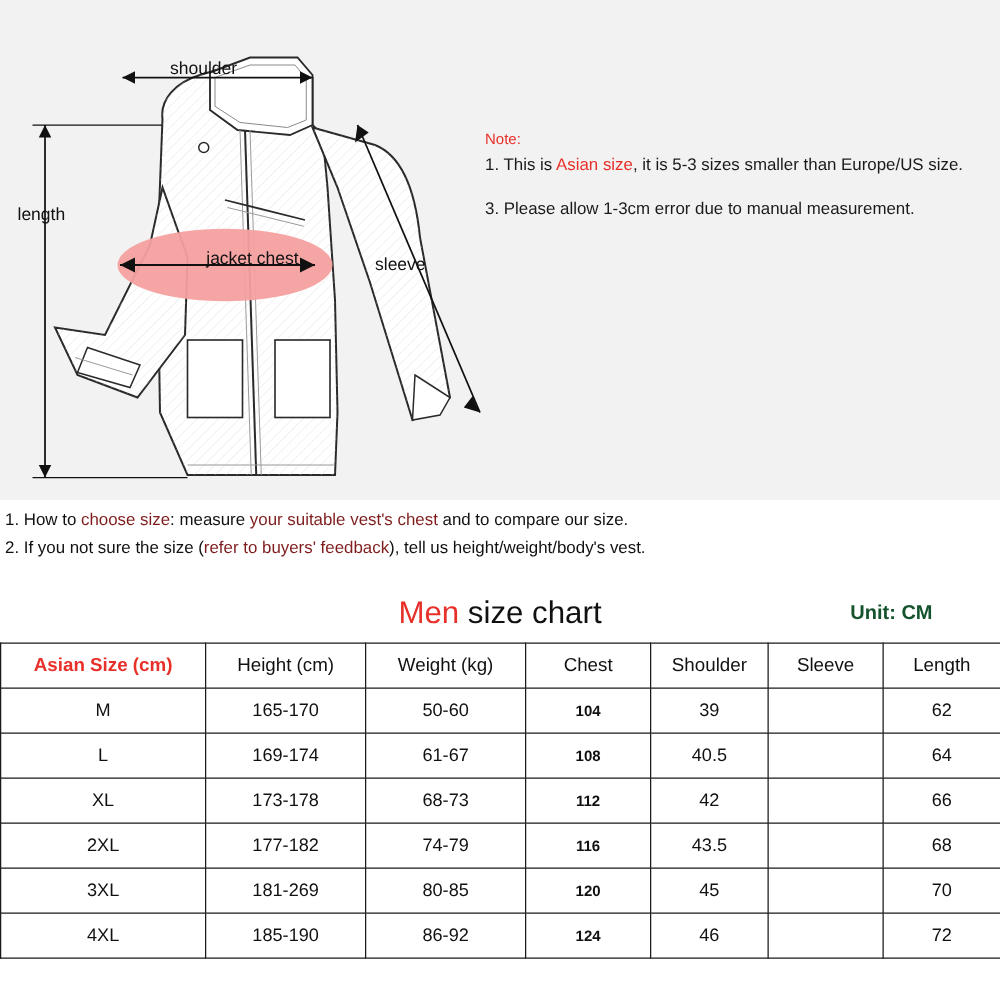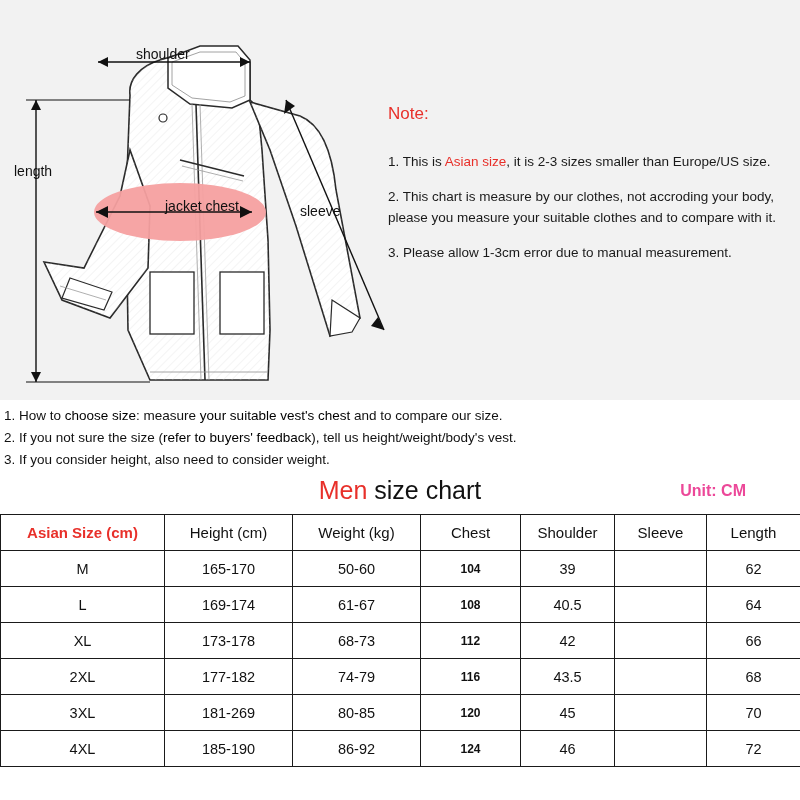--- a/index.html
+++ b/index.html
@@ -36,22 +36,22 @@
   }
 
   .note-block {
     position: absolute;
     left: 388px;
     top: 104px;
     width: 400px;
   }
   .note-title {
     color: #e8302a;
-    font-size: 17px;
-    margin-bottom: 28px;
+    font-size: 12px;
+    margin-bottom: 4px;
   }
   .note-line {
     font-size: 13.5px;
     color: #1a1a1a;
     line-height: 1.55;
     margin-bottom: 14px;
   }
   .note-line .red {
     color: #e8302a;
   }
@@ -74,21 +74,21 @@
   }
 
   
   .midnotes {
     position: relative;
     padding: 6px 4px 2px 4px;
     font-size: 13.5px;
     line-height: 1.55;
   }
   .midnotes div { margin-bottom: 1px; }
-  .midnotes .red { color: #000000; text-align: right; }
+  .midnotes .red { color: #7f1d1d; text-align: right; }
 
   
   .table-wrap {
     position: absolute;
     left: 0;
     top: 472px;
     width: 800px;
   }
   .chart-head {
     position: relative;
@@ -101,21 +101,21 @@
     text-align: center;
     top: 4px;
     font-size: 25px;
     color: #111;
   }
   .chart-title .red { color: #e8302a; }
   .chart-unit {
     position: absolute;
     right: 54px;
     top: 10px;
-    color: #ec4899;
+    color: #14532d;
     font-size: 16px;
     font-weight: bold;
   }
 
   table.size {
     border-collapse: collapse;
     width: 800px;
     table-layout: fixed;
   }
   table.size th, table.size td {
@@ -220,42 +220,36 @@
 
     <div class="lbl lbl-shoulder">shoulder</div>
     <div class="lbl lbl-length">length</div>
     <div class="lbl lbl-sleeve">sleeve</div>
     <div class="lbl lbl-chest">jacket chest</div>
 
     <div class="note-block">
       <div class="note-title">Note:</div>
 
       <div class="note-line">
-        <span>1. This is </span><span class="red">Asian size</span><span>, it is 2-3 sizes smaller than Europe/US size.</span>
+        <span>1. This is </span><span class="red">Asian size</span><span>, it is 5-3 sizes smaller than Europe/US size.</span>
       </div>
 
-      <div class="note-line">
-        <span>2. This chart is measure by our clothes, not accroding your body, please you measure your suitable clothes and to compare with it.</span>
-      </div>
 
       <div class="note-line">
         <span>3. Please allow 1-3cm error due to manual measurement.</span>
       </div>
     </div>
   </div>
 
   <div class="midnotes">
     <div>
       <span>1. How to </span><span class="red">choose size</span><span>: measure </span><span class="red">your suitable vest's chest</span><span> and to compare our size.</span>
     </div>
     <div>
       <span>2. If you not sure the size (</span><span class="red">refer to buyers' feedback</span><span>), tell us height/weight/body's vest.</span>
-    </div>
-    <div>
-      <span>3. If you consider height, also need to consider weight.</span>
     </div>
   </div>
 
   <div class="table-wrap">
     <div class="chart-head">
       <div class="chart-title">
         <span class="red">Men</span><span> size chart</span>
       </div>
       <div class="chart-unit">Unit: CM</div>
     </div>

